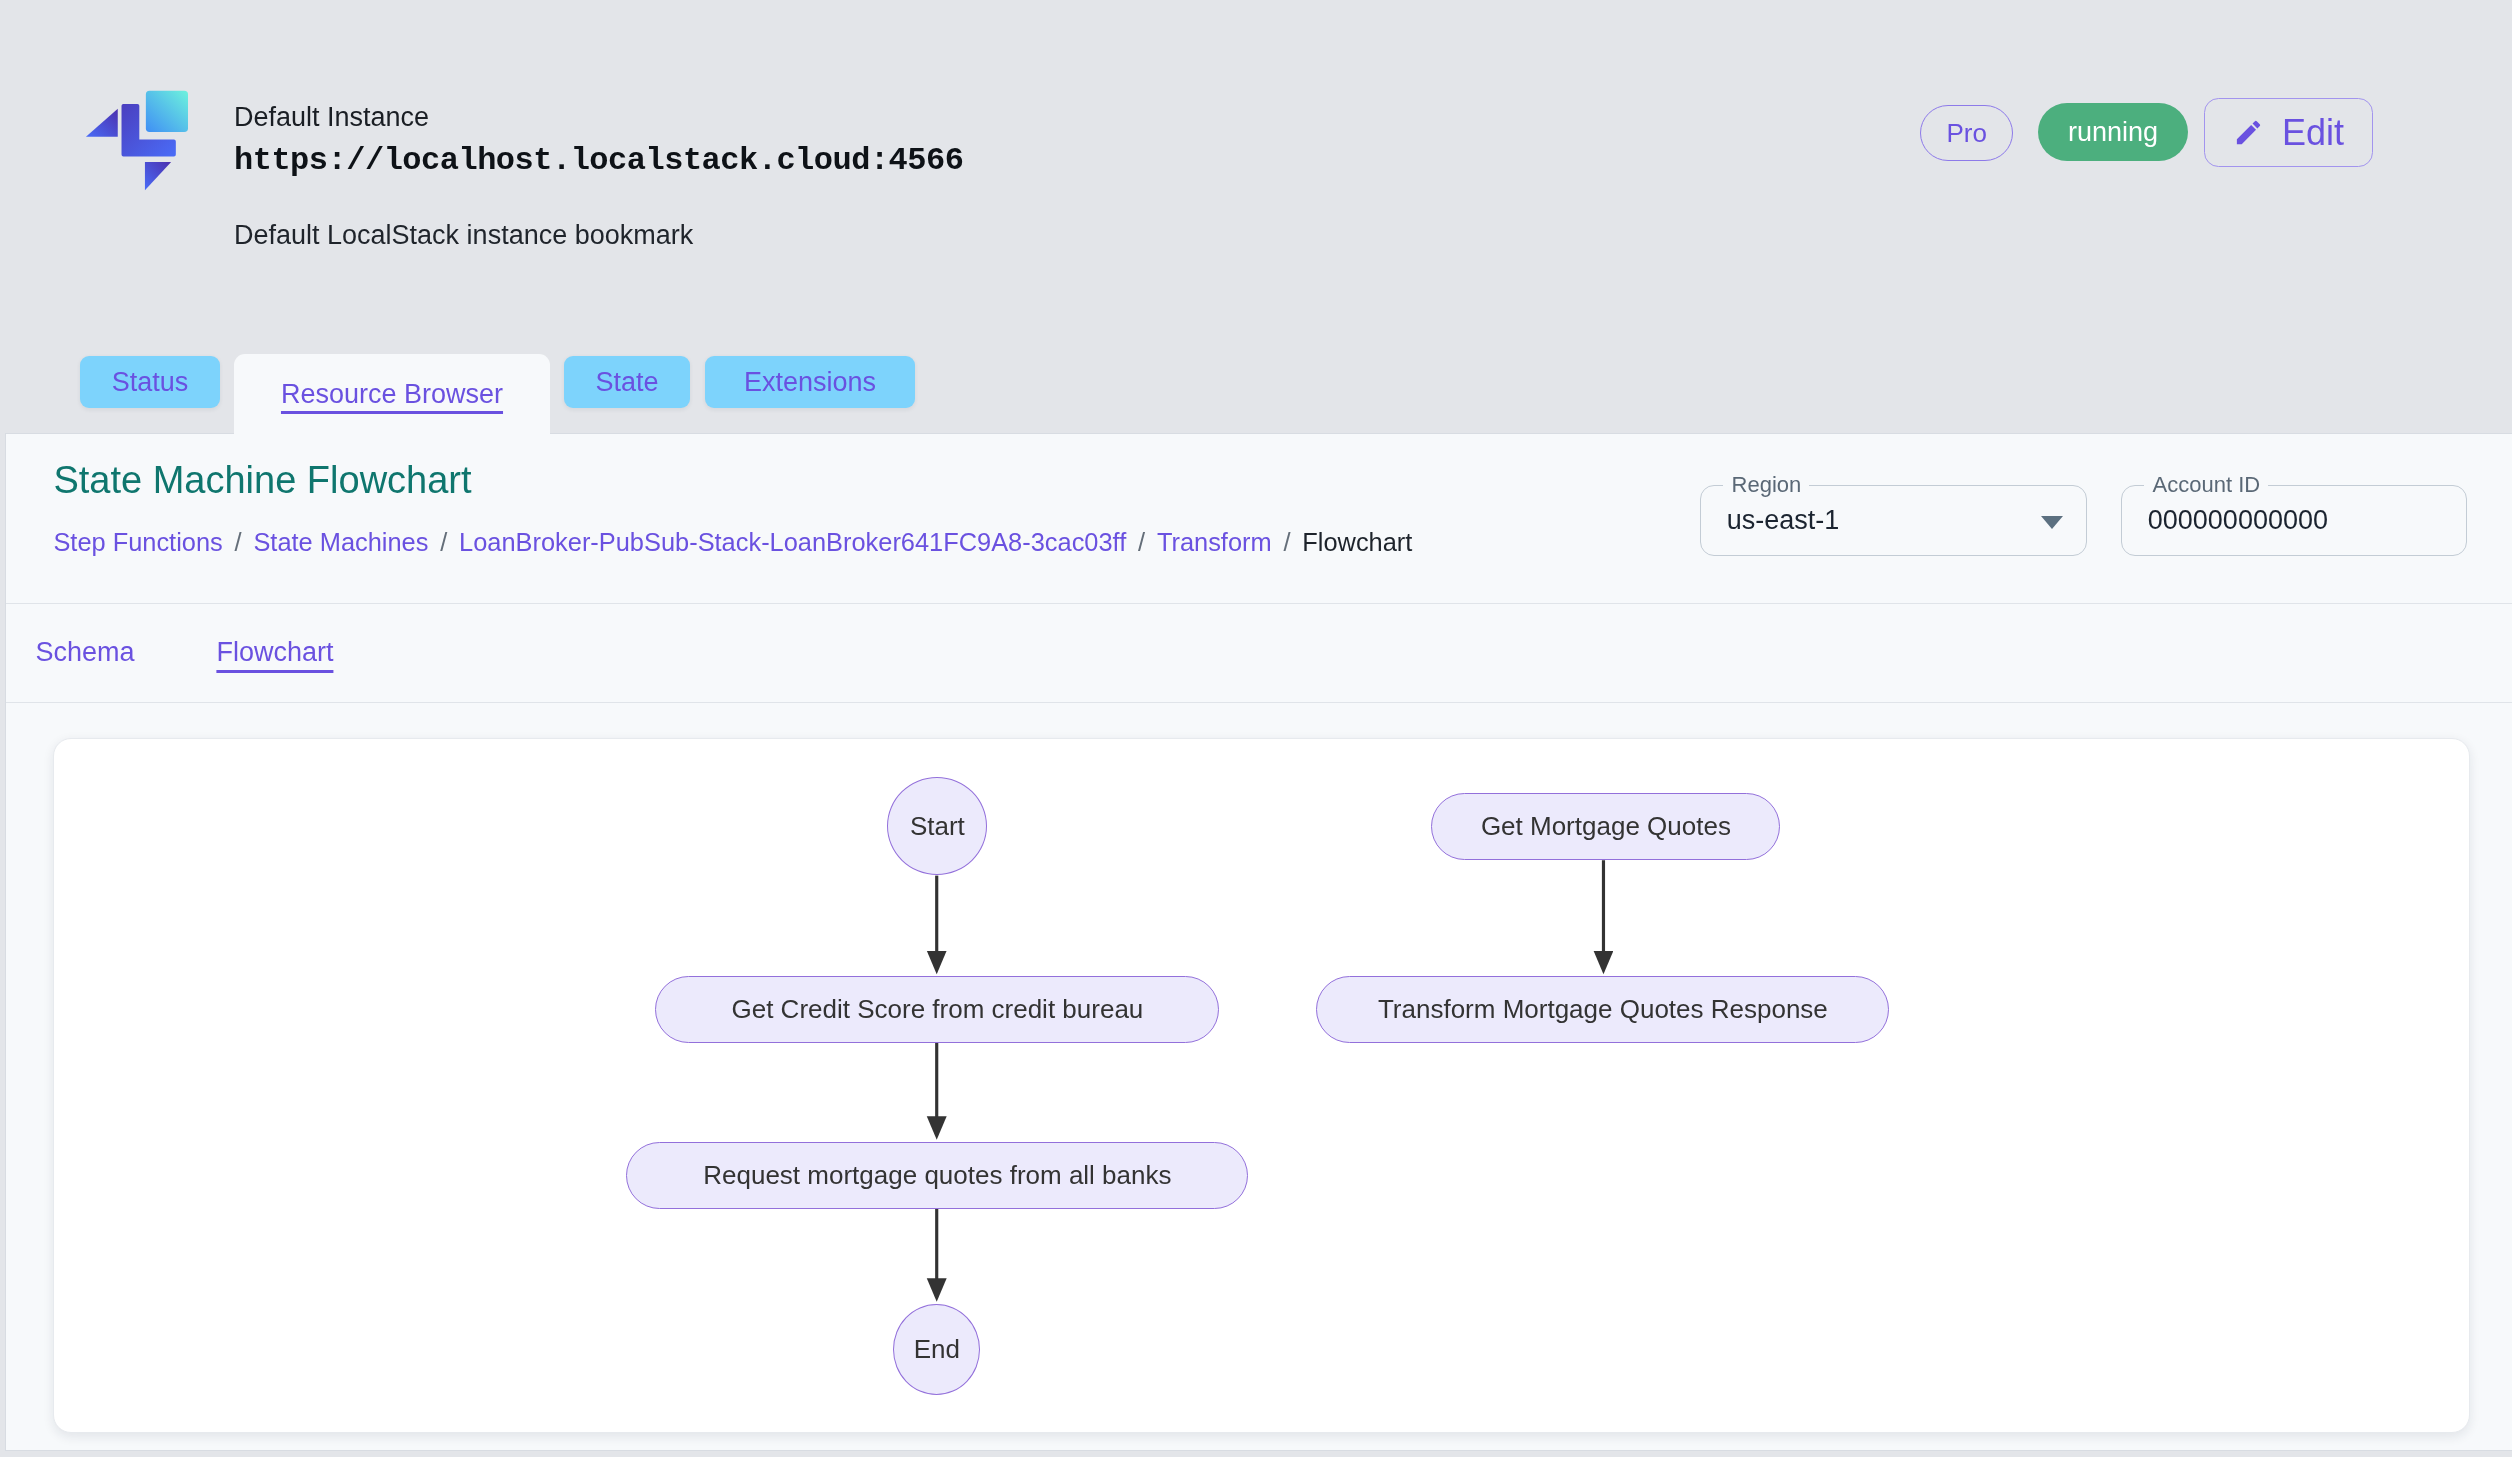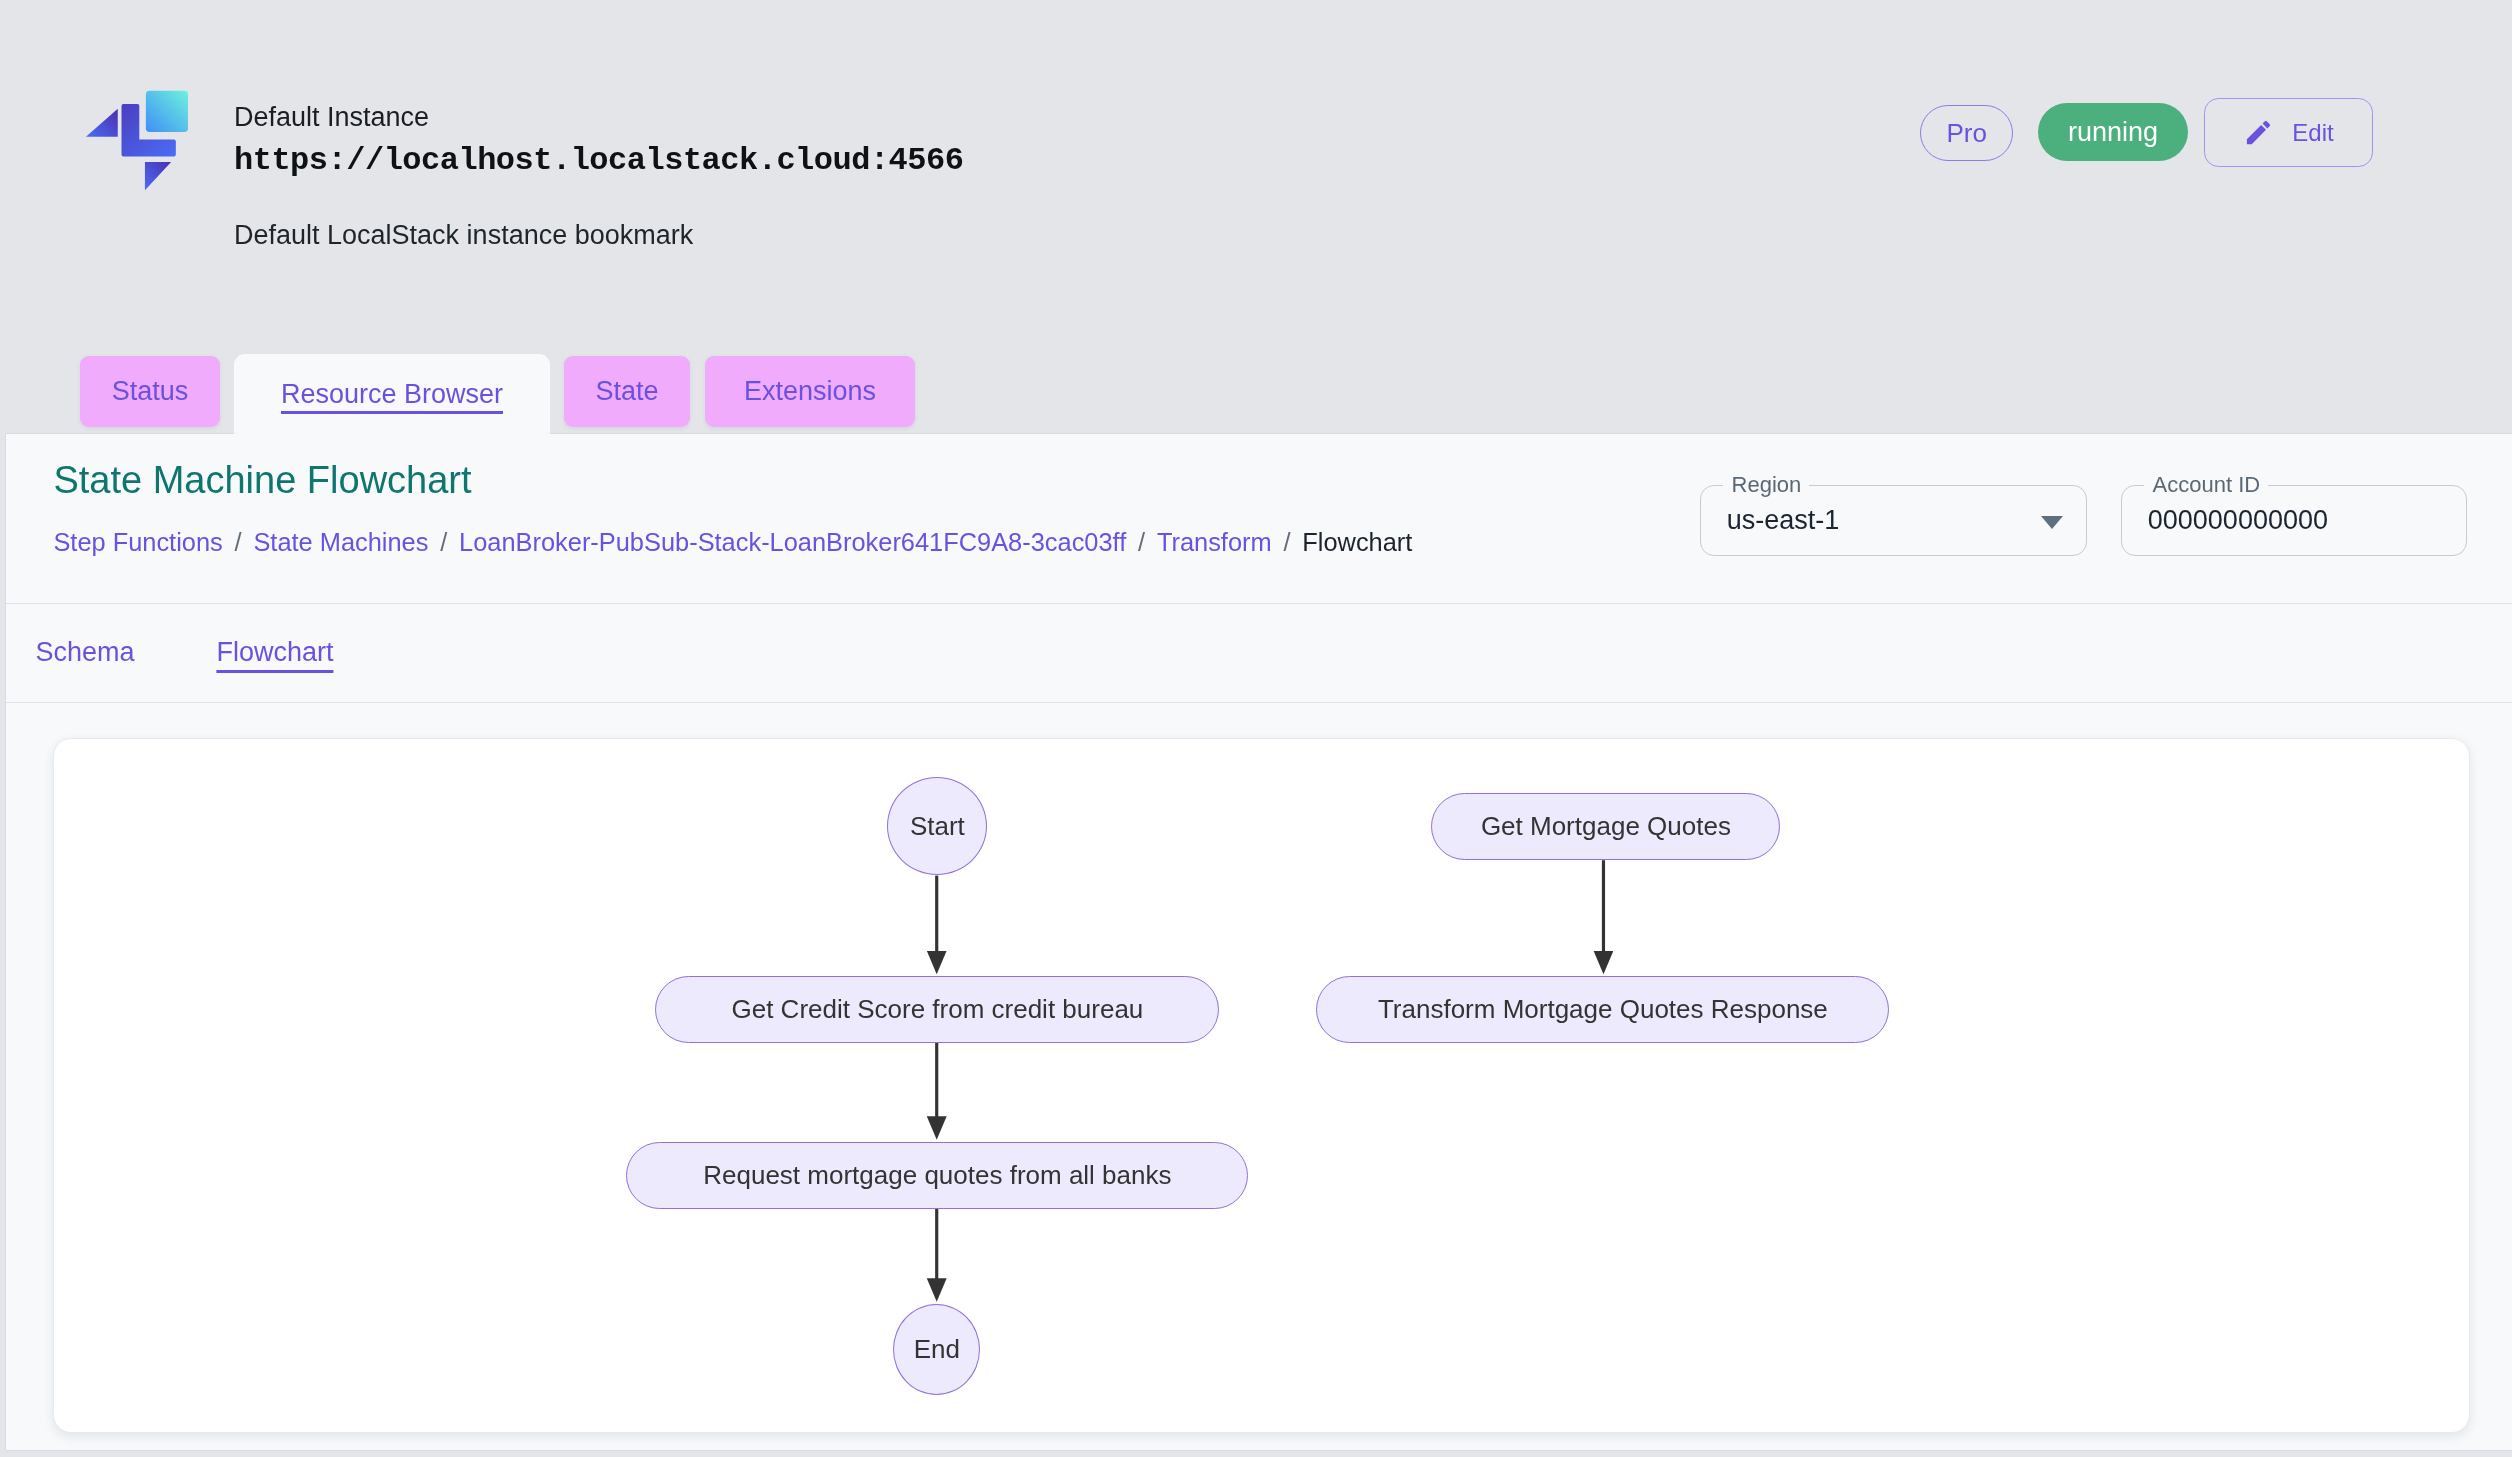--- a/index.html
+++ b/index.html
@@ -15,27 +15,27 @@
   .inst-desc { position:absolute; left:234px; top:220px; font-size:27px; color:#1f242b; }
 
   .badge-pro { position:absolute; left:1920px; top:105px; height:56px; padding:0 25.4px;
                display:flex; align-items:center; border:1.8px solid #8d7ae9; border-radius:29px;
                color:#6a51e0; font-size:26px; background:transparent; }
   .badge-running { position:absolute; left:2038px; top:103px; height:58px; padding:0 30px;
                display:flex; align-items:center; border-radius:30px; background:#4CAF7E;
                color:#ffffff; font-size:27px; }
   .btn-edit { position:absolute; left:2204px; top:98px; width:169px; height:69px;
                display:flex; align-items:center; justify-content:center; gap:18px;
-               border:1.8px solid #a294ee; border-radius:14.5px; color:#6a51e0; font-size:24px;
+               border:1.8px solid #a294ee; border-radius:14.5px; color:#6a51e0; font-size:36px;
                background:transparent; cursor:pointer; }
   .btn-edit svg { width:31px; height:31px; }
 
   
-  .tab { position:absolute; top:356px; height:71px; display:flex; align-items:center;
-         justify-content:center; background:#f0abfc; border-radius:9px;
+  .tab { position:absolute; top:356px; height:52px; display:flex; align-items:center;
+         justify-content:center; background:#7dd3fc; border-radius:9px;
          box-shadow:0 1.8px 4.5px rgba(30,40,60,0.07); color:#6a51e0; font-size:27px; cursor:pointer; z-index:3; }
   .tab.active { top:354px; height:81px; background:#f7f9fb; border-radius:11px 11px 0 0;
          z-index:5; box-shadow:none; }
   .tab.active .tab-label { text-decoration:underline; text-decoration-thickness:2.7px; text-underline-offset:8.2px; }
   .tab-status { left:80px;  width:140px; }
   .tab-rb     { left:234px; width:316px; }
   .tab-state  { left:564px; width:126px; }
   .tab-ext    { left:705px; width:210px; }
 
   

